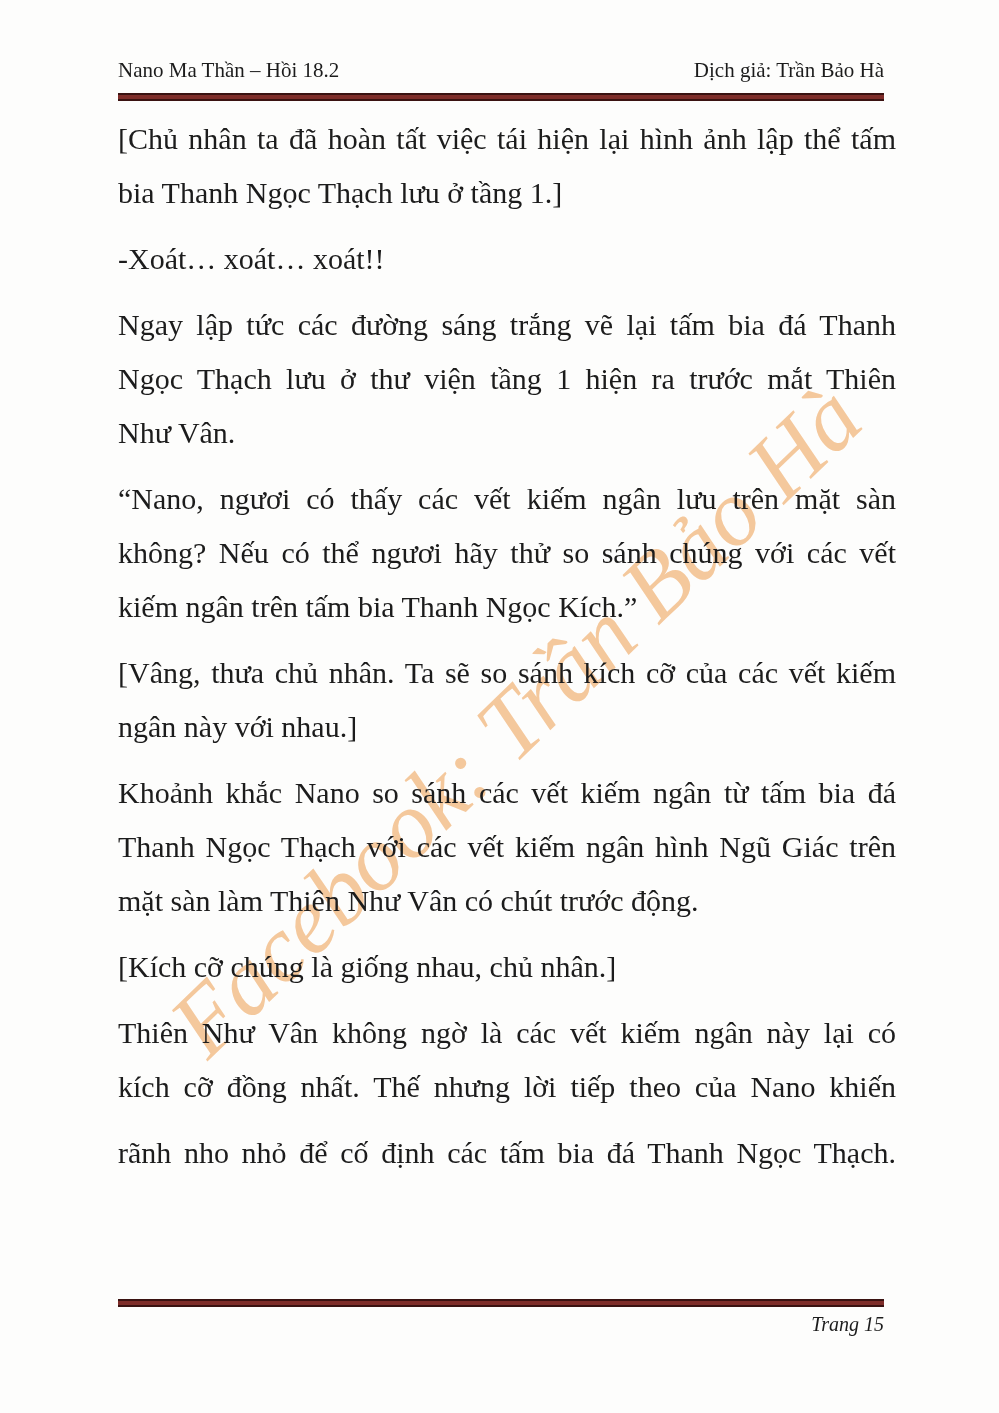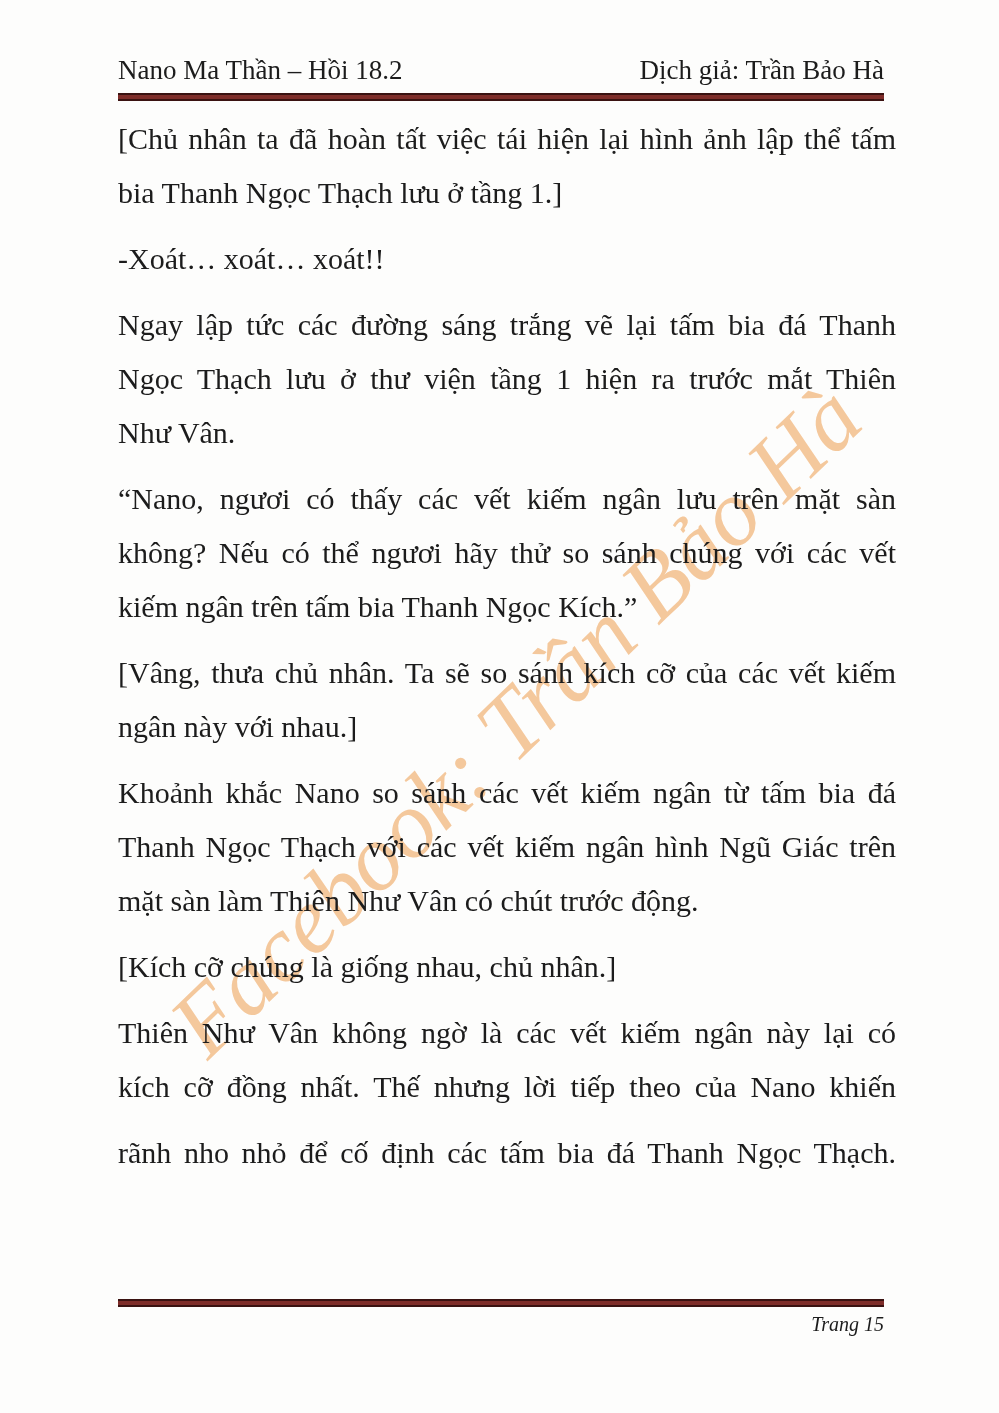--- a/index.html
+++ b/index.html
@@ -10,21 +10,21 @@
     background: #fdfdfc;
     overflow: hidden;
     font-family: "Liberation Serif", "DejaVu Serif", serif;
     color: #1c1c1c;
   }
   .header {
     position: absolute;
     left: 118px; right: 115px; top: 54px;
     display: flex;
     justify-content: space-between;
-    font-size: 27px;
+    font-size: 21px;
     line-height: 32px;
     z-index: 2;
   }
   .rule {
     position: absolute;
     left: 118px; right: 115px;
     height: 4px;
     background: #7e2d29;
     border-top: 2px solid #3a1211;
     border-bottom: 2px solid #3a1211;

